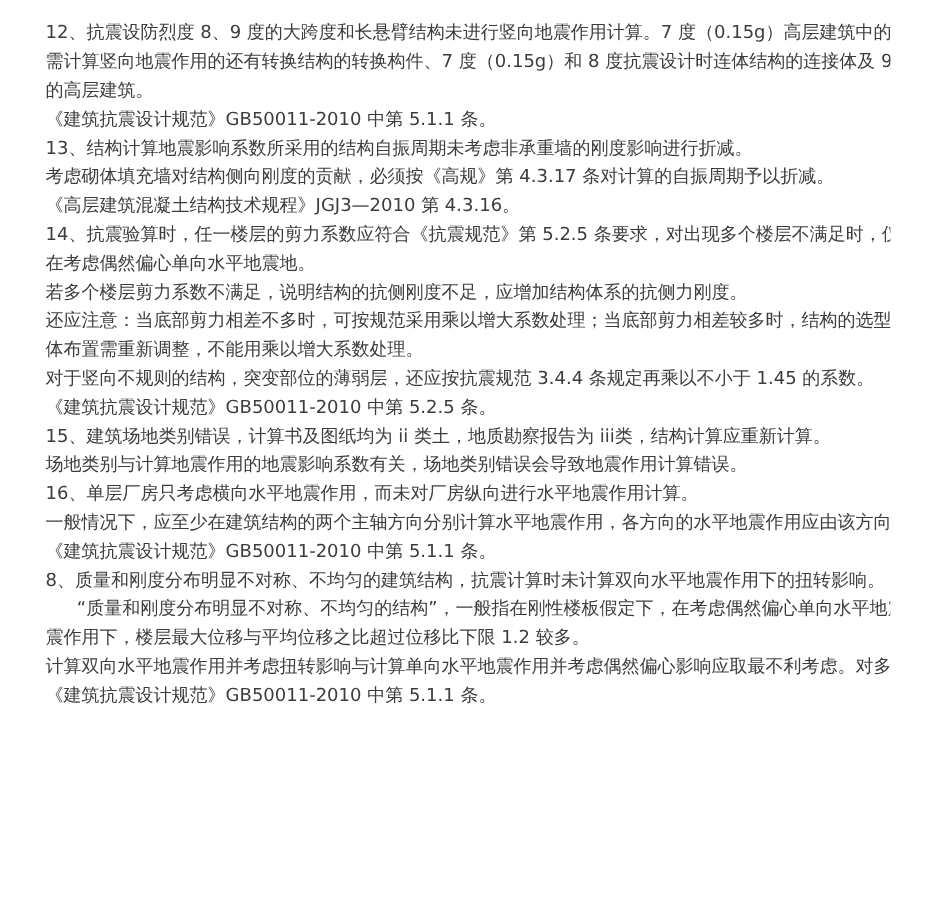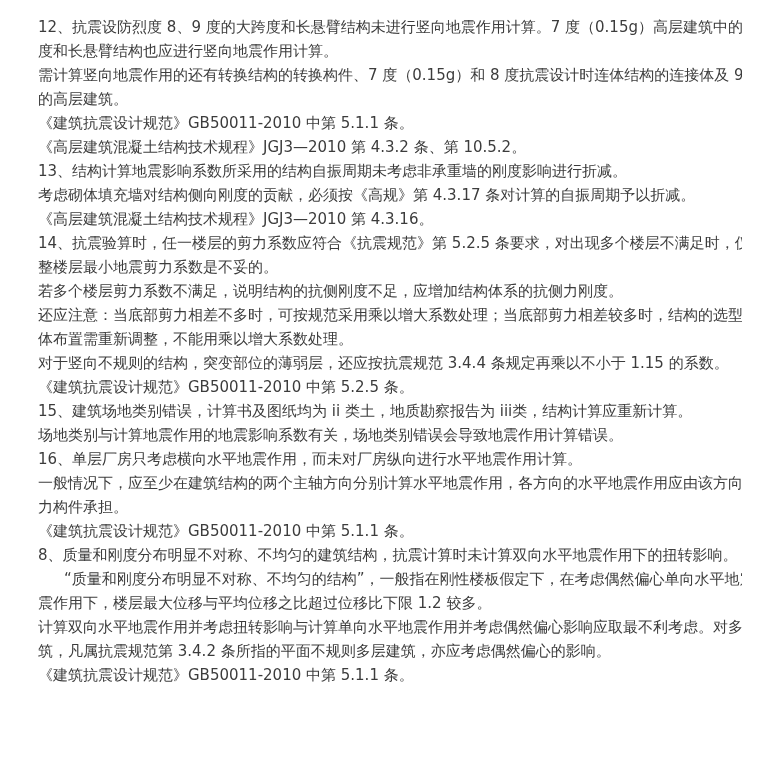--- a/index.html
+++ b/index.html
@@ -31,41 +31,37 @@
   .line.indent {
     padding-left: 26px;
   }
 </style>
 </head>
 <body style="background: rgb(255, 255, 255);">
 
 <div class="doc" style="color: rgb(60, 60, 60); background: rgb(255, 255, 255);">
   <div id="document-body">
       <div class="line">12、抗震设防烈度 8、9 度的大跨度和长悬臂结构未进行竖向地震作用计算。7 度（0.15g）高层建筑中的大跨</div>
-      <div class="line">度和长悬臂结构也应进行竖向地震作用计算。</div>
       <div class="line">需计算竖向地震作用的还有转换结构的转换构件、7 度（0.15g）和 8 度抗震设计时连体结构的连接体及 9 度时</div>
       <div class="line">的高层建筑。</div>
       <div class="line">《建筑抗震设计规范》GB50011-2010 中第 5.1.1 条。</div>
-      <div class="line">《高层建筑混凝土结构技术规程》JGJ3—2010 第 4.3.2 条、第 10.5.2。</div>
       <div class="line">13、结构计算地震影响系数所采用的结构自振周期未考虑非承重墙的刚度影响进行折减。</div>
       <div class="line">考虑砌体填充墙对结构侧向刚度的贡献，必须按《高规》第 4.3.17 条对计算的自振周期予以折减。</div>
       <div class="line">《高层建筑混凝土结构技术规程》JGJ3—2010 第 4.3.16。</div>
       <div class="line">14、抗震验算时，任一楼层的剪力系数应符合《抗震规范》第 5.2.5 条要求，对出现多个楼层不满足时，仅靠调</div>
-      <div class="line">整楼层最小地震剪力系数是不妥的。</div>
+      <div class="line">在考虑偶然偏心单向水平地震地。</div>
       <div class="line">若多个楼层剪力系数不满足，说明结构的抗侧刚度不足，应增加结构体系的抗侧力刚度。</div>
       <div class="line">还应注意：当底部剪力相差不多时，可按规范采用乘以增大系数处理；当底部剪力相差较多时，结构的选型和总</div>
       <div class="line">体布置需重新调整，不能用乘以增大系数处理。</div>
-      <div class="line">对于竖向不规则的结构，突变部位的薄弱层，还应按抗震规范 3.4.4 条规定再乘以不小于 1.15 的系数。</div>
+      <div class="line">对于竖向不规则的结构，突变部位的薄弱层，还应按抗震规范 3.4.4 条规定再乘以不小于 1.45 的系数。</div>
       <div class="line">《建筑抗震设计规范》GB50011-2010 中第 5.2.5 条。</div>
       <div class="line">15、建筑场地类别错误，计算书及图纸均为 ii 类土，地质勘察报告为 iii类，结构计算应重新计算。</div>
       <div class="line">场地类别与计算地震作用的地震影响系数有关，场地类别错误会导致地震作用计算错误。</div>
       <div class="line">16、单层厂房只考虑横向水平地震作用，而未对厂房纵向进行水平地震作用计算。</div>
       <div class="line">一般情况下，应至少在建筑结构的两个主轴方向分别计算水平地震作用，各方向的水平地震作用应由该方向抗侧</div>
-      <div class="line">力构件承担。</div>
       <div class="line">《建筑抗震设计规范》GB50011-2010 中第 5.1.1 条。</div>
       <div class="line">8、质量和刚度分布明显不对称、不均匀的建筑结构，抗震计算时未计算双向水平地震作用下的扭转影响。</div>
       <div class="line indent">“质量和刚度分布明显不对称、不均匀的结构”，一般指在刚性楼板假定下，在考虑偶然偏心单向水平地震地</div>
       <div class="line">震作用下，楼层最大位移与平均位移之比超过位移比下限 1.2 较多。</div>
       <div class="line">计算双向水平地震作用并考虑扭转影响与计算单向水平地震作用并考虑偶然偏心影响应取最不利考虑。对多层建</div>
-      <div class="line">筑，凡属抗震规范第 3.4.2 条所指的平面不规则多层建筑，亦应考虑偶然偏心的影响。</div>
       <div class="line">《建筑抗震设计规范》GB50011-2010 中第 5.1.1 条。</div>
     </div>
 </div>
 
 </body></html>

